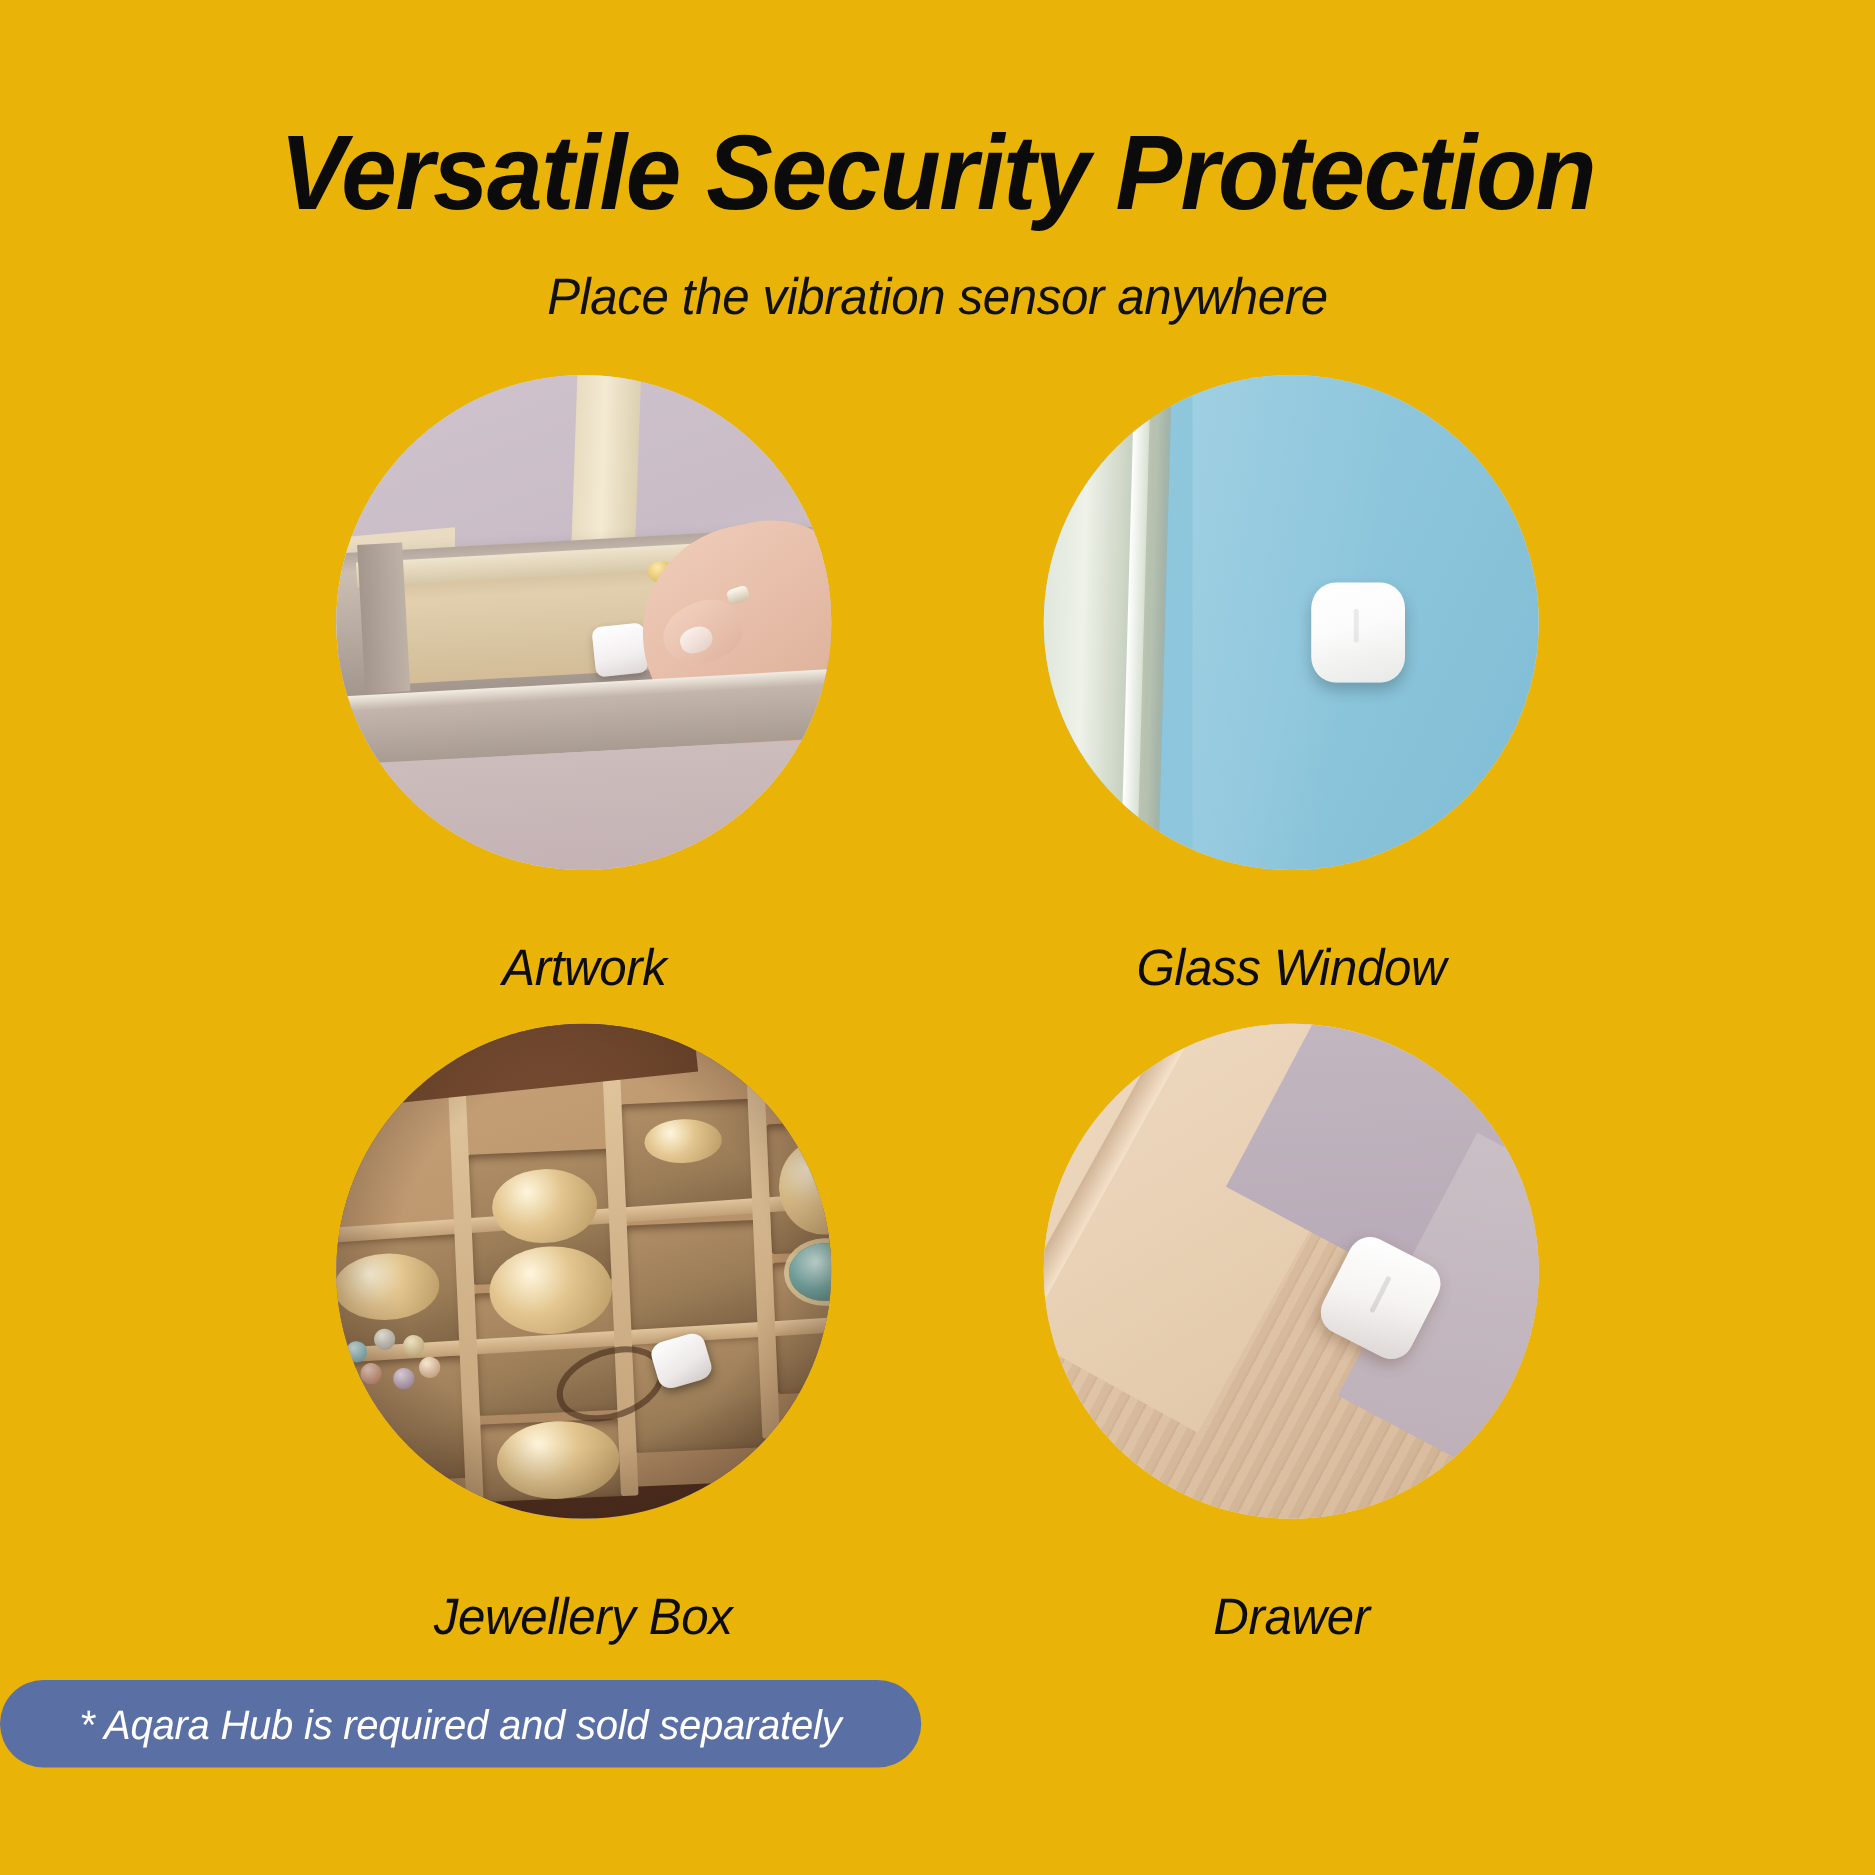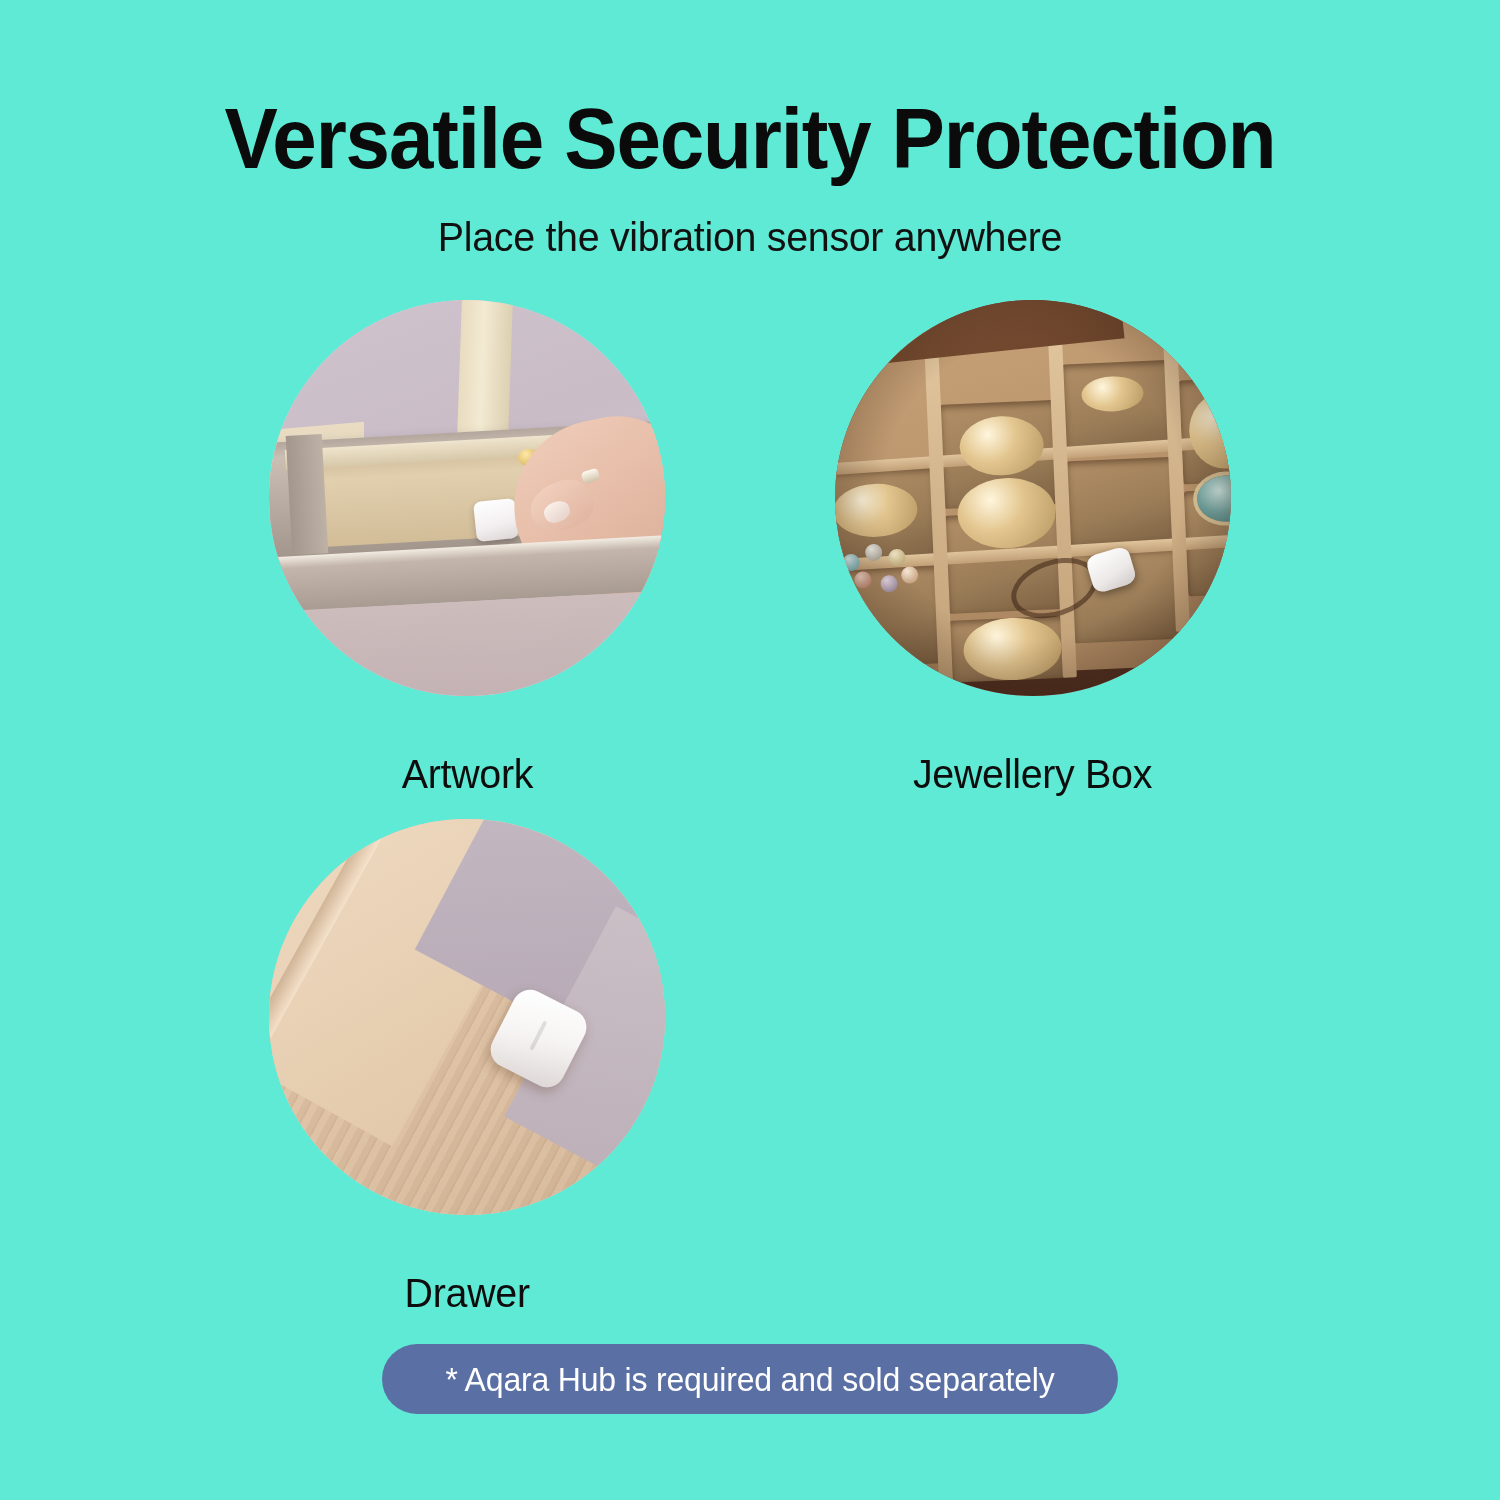--- a/index.html
+++ b/index.html
@@ -10,21 +10,22 @@
     height: 1500px;
     background: #ffffff;
     font-family: "Liberation Sans", sans-serif;
     overflow: hidden;
   }
 
   .page {
     position: relative;
     width: 1500px;
     height: 1500px;
-    background: #5eead4;
+    background: #eab308;
+    font-style: italic;
   }
 
   
   .header {
     position: absolute;
     top: 96px;
     left: 0;
     width: 1500px;
     text-align: center;
   }
@@ -323,21 +324,21 @@
     background: radial-gradient(circle at 50% 48%, rgba(0,0,0,0) 52%, rgba(40,18,8,.55) 100%);
   }
 
   
   .footer {
     position: absolute;
     top: 1344px;
     left: 0;
     width: 1500px;
     display: flex;
-    justify-content: center;
+    justify-content: flex-start;
   }
   .pill {
     height: 70px;
     padding: 0 54px;
     border-radius: 35px;
     background: #5a6fa4;
     display: flex;
     align-items: center;
     justify-content: center;
   }
@@ -378,20 +379,37 @@
           <div class="art-thumb"></div>
           <div class="art-nail"></div>
           <div class="art-ring"></div>
           <div class="art-lowerband"></div>
           <div class="art-floor"></div>
         </div>
       </div>
       <div class="cell-label">Artwork</div>
     </div>
 
+    <div class="cell">
+      <div class="photo">
+        <div class="sc-glass">
+          <div class="gl-frame"></div>
+          <div class="gl-frame-hl"></div>
+          <div class="gl-frame-shadow"></div>
+          <div class="gl-sheen"></div>
+          <div class="gl-sensor">
+            <div class="edge"></div>
+            <div class="body">
+              <div class="slit"></div>
+            </div>
+          </div>
+        </div>
+      </div>
+      <div class="cell-label">Glass Window</div>
+    </div>
 
     <div class="cell">
       <div class="photo">
         <div class="sc-jewel">
           <div class="jw-tray">
             <div class="jw-cell" style="left:2%;  top:40%;  width:26%; height:26%;"></div>
             <div class="jw-cell" style="left:2%;  top:68%;  width:26%; height:28%;"></div>
             <div class="jw-cell" style="left:30%; top:22%;  width:26%; height:30%;"></div>
             <div class="jw-cell" style="left:30%; top:54%;  width:26%; height:28%;"></div>
             <div class="jw-cell" style="left:30%; top:84%;  width:26%; height:18%;"></div>

